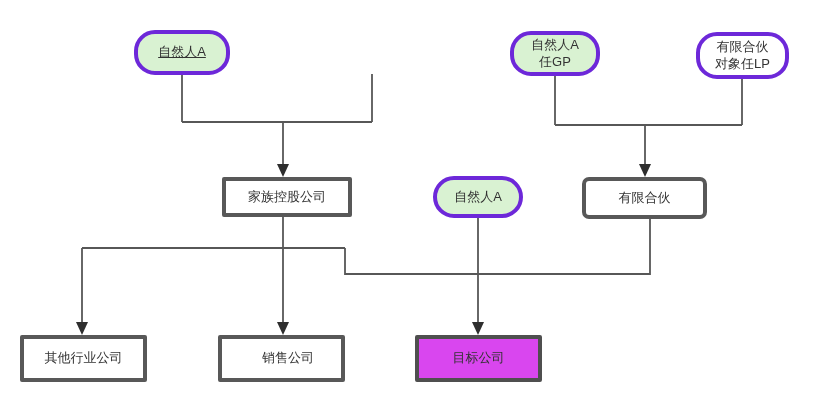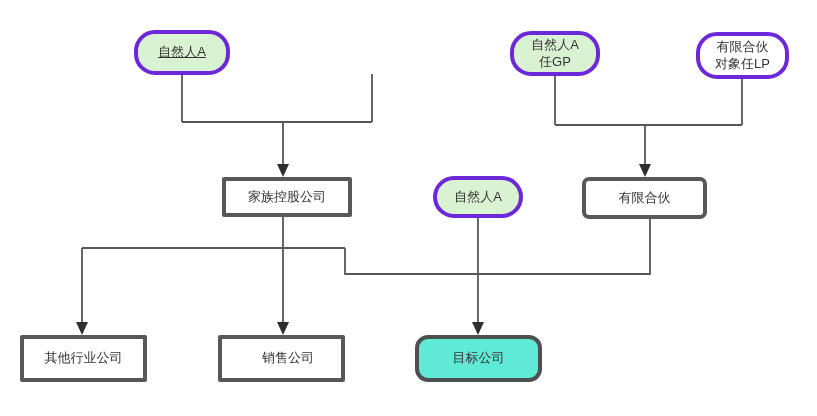--- a/index.html
+++ b/index.html
@@ -31,21 +31,21 @@
     line-height: 1.3;
     color: #333333;
     white-space: pre-line;
     background: #ffffff;
     border: 4px solid #6d28d9;
   }
   .pill  { border-radius: 21px; }
   .soft  { border-radius: 7px;  border-color: #585858; }
   .sharp { border-radius: 2px;  border-color: #585858; }
   .fill-green { background: #d9f2d2; }
-  .fill-gray  { background: #5eead4; border-color: #4f4f4f; border-radius: 13px; }
+  .fill-gray  { background: #d946ef; border-color: #4f4f4f; }
   .underlined { text-decoration: underline; }
 
   
   #n-nat-a-top   { left: 134px; top: 30px;  width: 96px;  height: 45px; }
   #n-nat-b       { left: 327px; top: 29px;  width: 90px;  height: 45px; }
   #n-nat-a-gp    { left: 510px; top: 31px;  width: 90px;  height: 45px; }
   #n-other-lp    { left: 696px; top: 32px;  width: 93px;  height: 47px; }
   #n-family      { left: 222px; top: 177px; width: 130px; height: 40px; }
   #n-nat-a-mid   { left: 433px; top: 176px; width: 90px;  height: 42px; }
   #n-limited     { left: 582px; top: 177px; width: 125px; height: 42px; }

